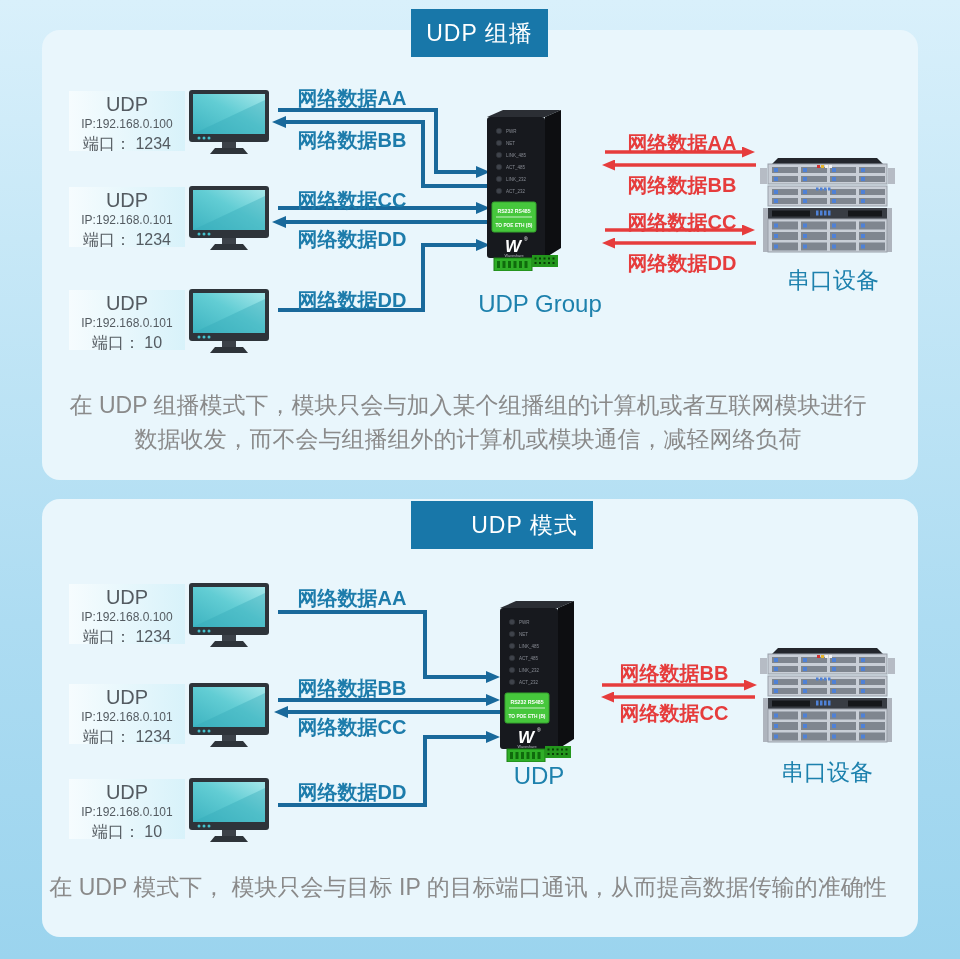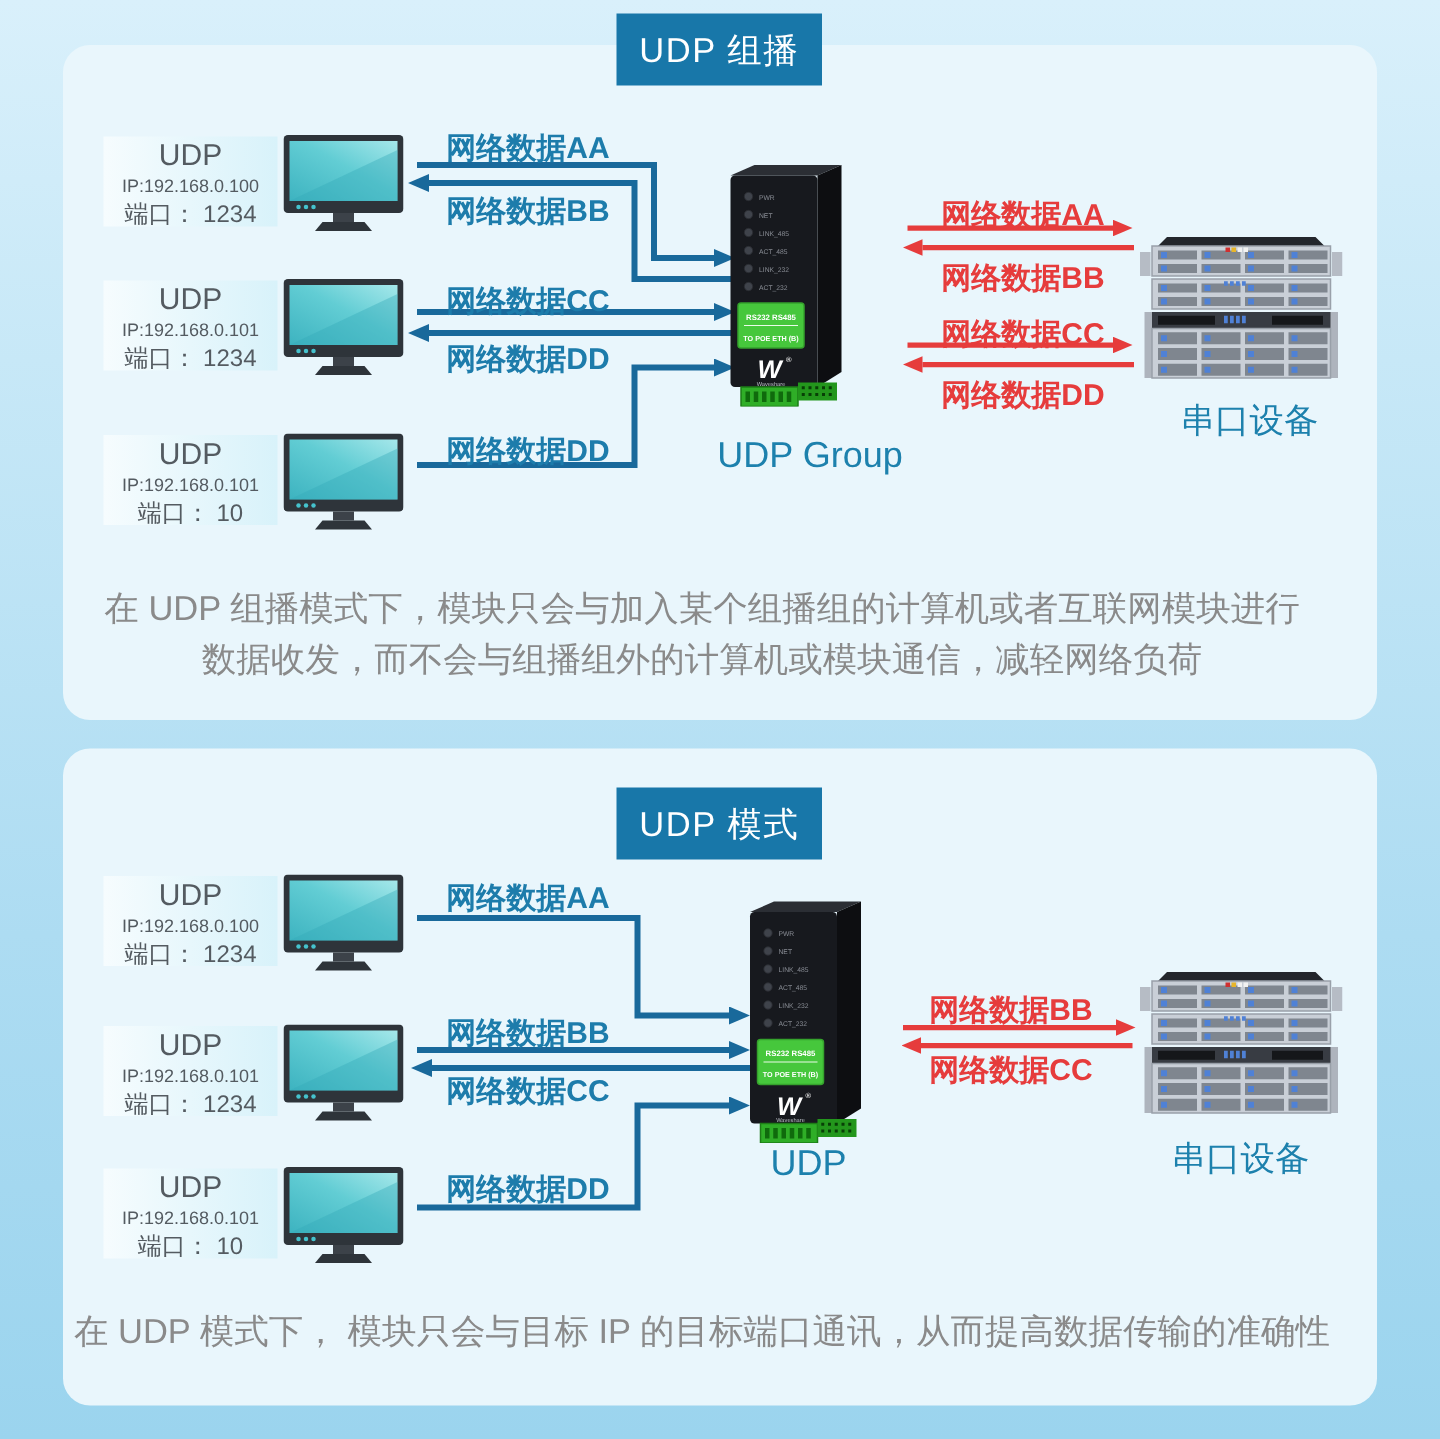--- a/index.html
+++ b/index.html
@@ -5,21 +5,21 @@
   html,body{margin:0;padding:0;background:#9bd4ee;}
   .stage{position:relative;width:960px;height:959px;margin:0 auto;overflow:hidden;
          background:linear-gradient(180deg,#d9f0fb 0%,#c7e8f7 25%,#addcf2 65%,#9bd4ee 100%);
          font-family:"Liberation Sans","DejaVu Sans",sans-serif;}
   .card{position:absolute;left:42px;width:876px;background:#e9f6fc;border-radius:18px;}
   .card1{top:30px;height:450px;}
   .card2{top:499px;height:438px;}
   .title-box{position:absolute;width:137px;height:48px;background:#1877a9;color:#ffffff;
              font-size:23px;display:flex;align-items:center;justify-content:center;letter-spacing:1px;}
   .tb1{left:411px;top:9px;}
-  .tb2{left:411px;top:525px;}
+  .tb2{left:411px;top:501px;padding-left:45px;}
   .pc-label{position:absolute;left:69px;width:116px;height:60px;
             background:linear-gradient(90deg,#f6fcfe 0%,#d8f2fa 100%);
             color:#545b61;text-align:center;}
   .pc-label .l1{font-size:20px;line-height:22px;padding-top:2px;}
   .pc-label .l2{font-size:12px;line-height:19px;}
   .pc-label .l3{font-size:16px;line-height:19px;}
   .monitor{position:absolute;left:189px;}
   .net-label{position:absolute;transform:translateX(-50%);font-size:20px;color:#1d7cab;white-space:nowrap;font-weight:bold;}
   .net-label.red{color:#e63c3c;}
   .dev-label{position:absolute;transform:translateX(-50%);font-size:23px;color:#1d81ad;white-space:nowrap;}

